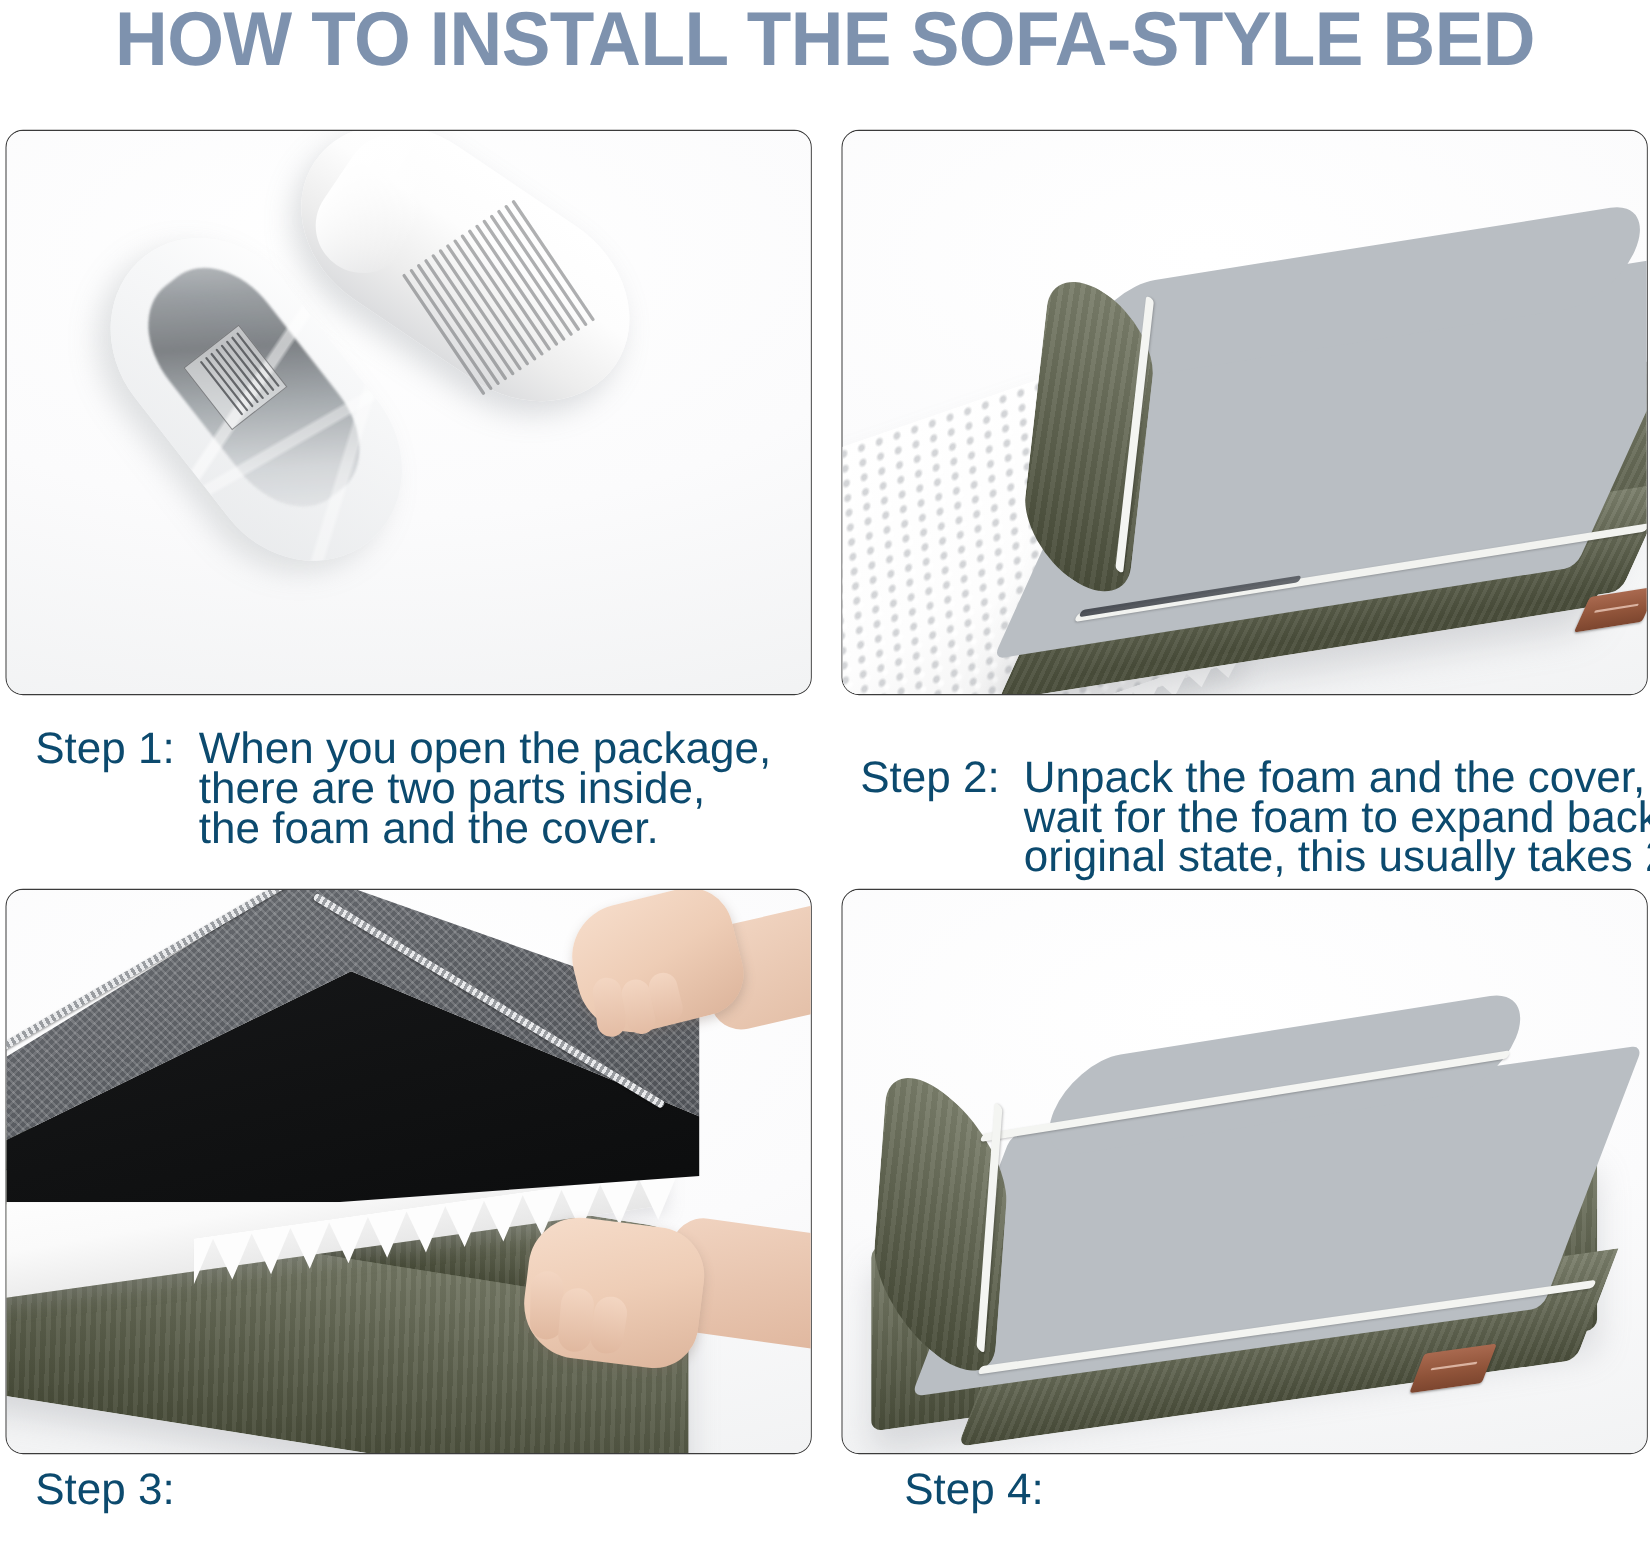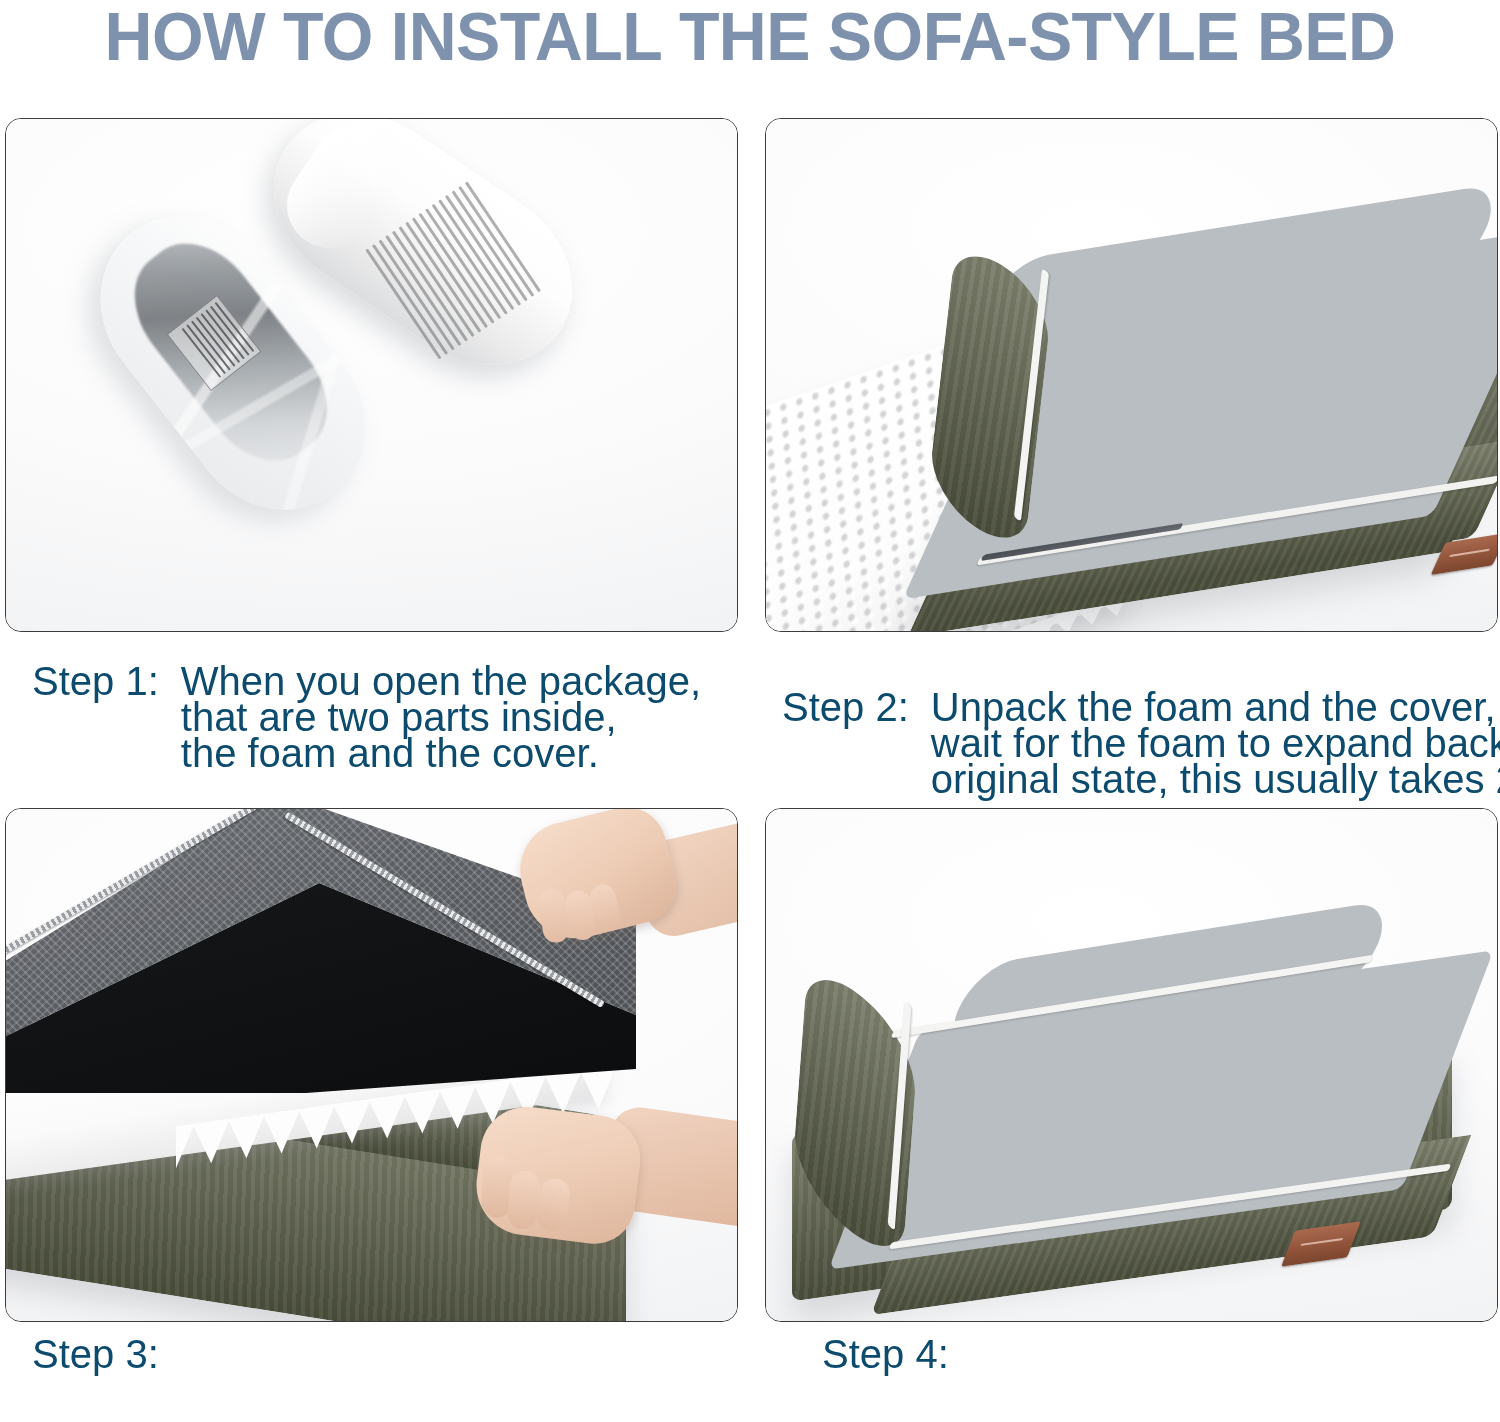--- a/index.html
+++ b/index.html
@@ -429,21 +429,21 @@
             <i></i>
             <i></i>
             <i></i>
             <i></i>
         </div>
       </div>
     </div>
     <div class="caption">
       <span class="lbl">Step 1:</span>
       <span class="txt">When you open the package,
-that are two parts inside,
+there are two parts inside,
 the foam and the cover.</span>
     </div>
   </div>
 
   <div class="cell c2">
     <div class="photo p2">
       <div class="scene">
         <div class="floor"></div>
 
         <div class="eggfoam">

